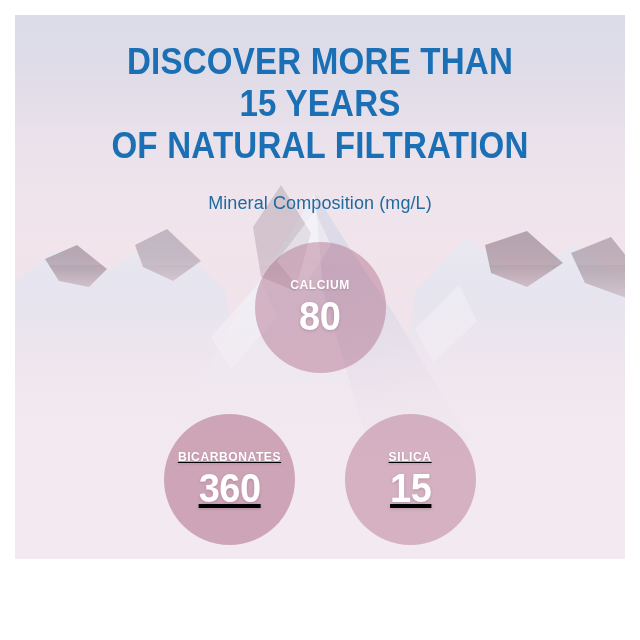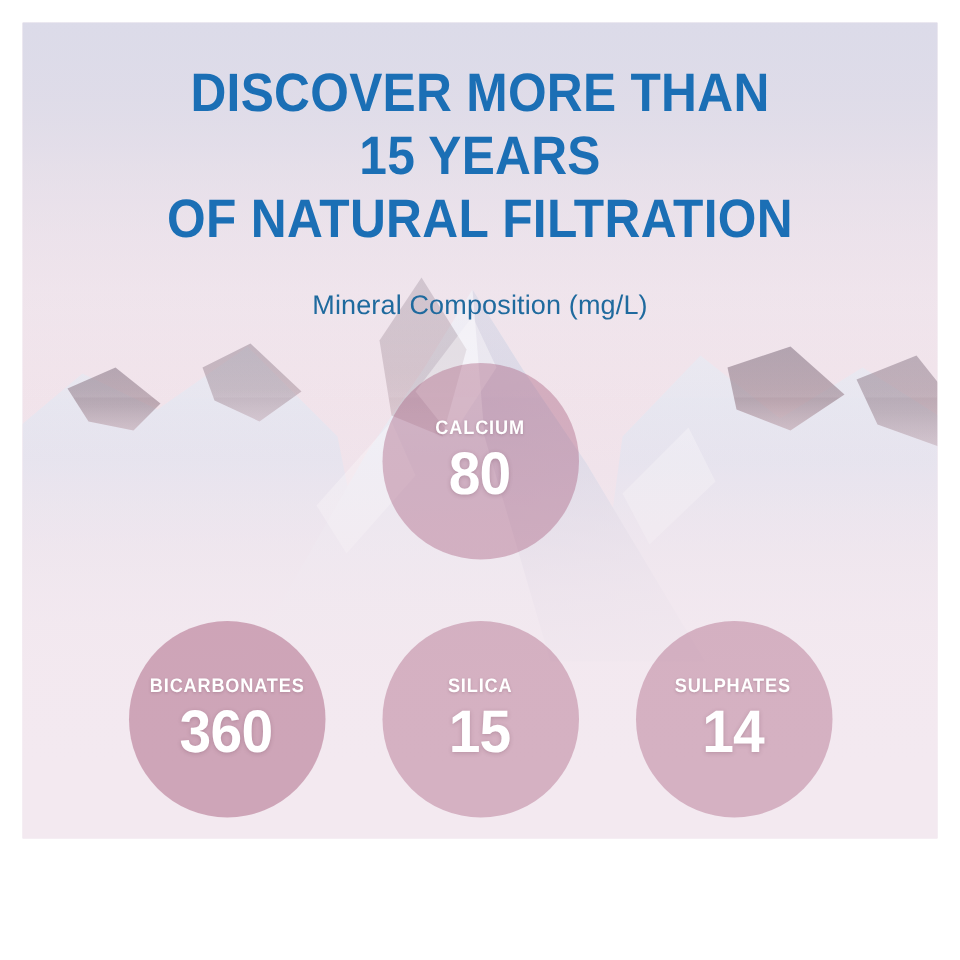--- a/index.html
+++ b/index.html
@@ -110,24 +110,24 @@
     position: absolute;
     left: 0; right: 0;
     top: 227px;
     height: 330px;
   }
   .circle-row {
     position: absolute;
     left: 0; right: 0;
     display: flex;
     justify-content: center;
-    gap: 38px;
+    gap: 50px;
   }
   .row-1 { top: 0px; }
-  .row-2 { top: 172px; }
+  .row-2 { top: 172px; text-decoration: underline; }
 
   .bubble {
     position: relative;
     width: 131px;
     height: 131px;
     border-radius: 50%;
     background: rgba(164, 84, 117, 0.46);
     display: flex;
     flex-direction: column;
     align-items: center;
@@ -245,22 +245,18 @@
       <div class="bubble">
         <span class="bubble-label">BICARBONATES</span>
         <span class="bubble-value">360</span>
       </div>
 
       <div class="bubble light">
         <span class="bubble-label">SILICA</span>
         <span class="bubble-value">15</span>
       </div>
 
-      <div class="bubble light">
-        <span class="bubble-label">SULPHATES</span>
-        <span class="bubble-value">14</span>
-      </div>
 
     </div>
 
   </div>
 
 </div>
 
 </body></html>

